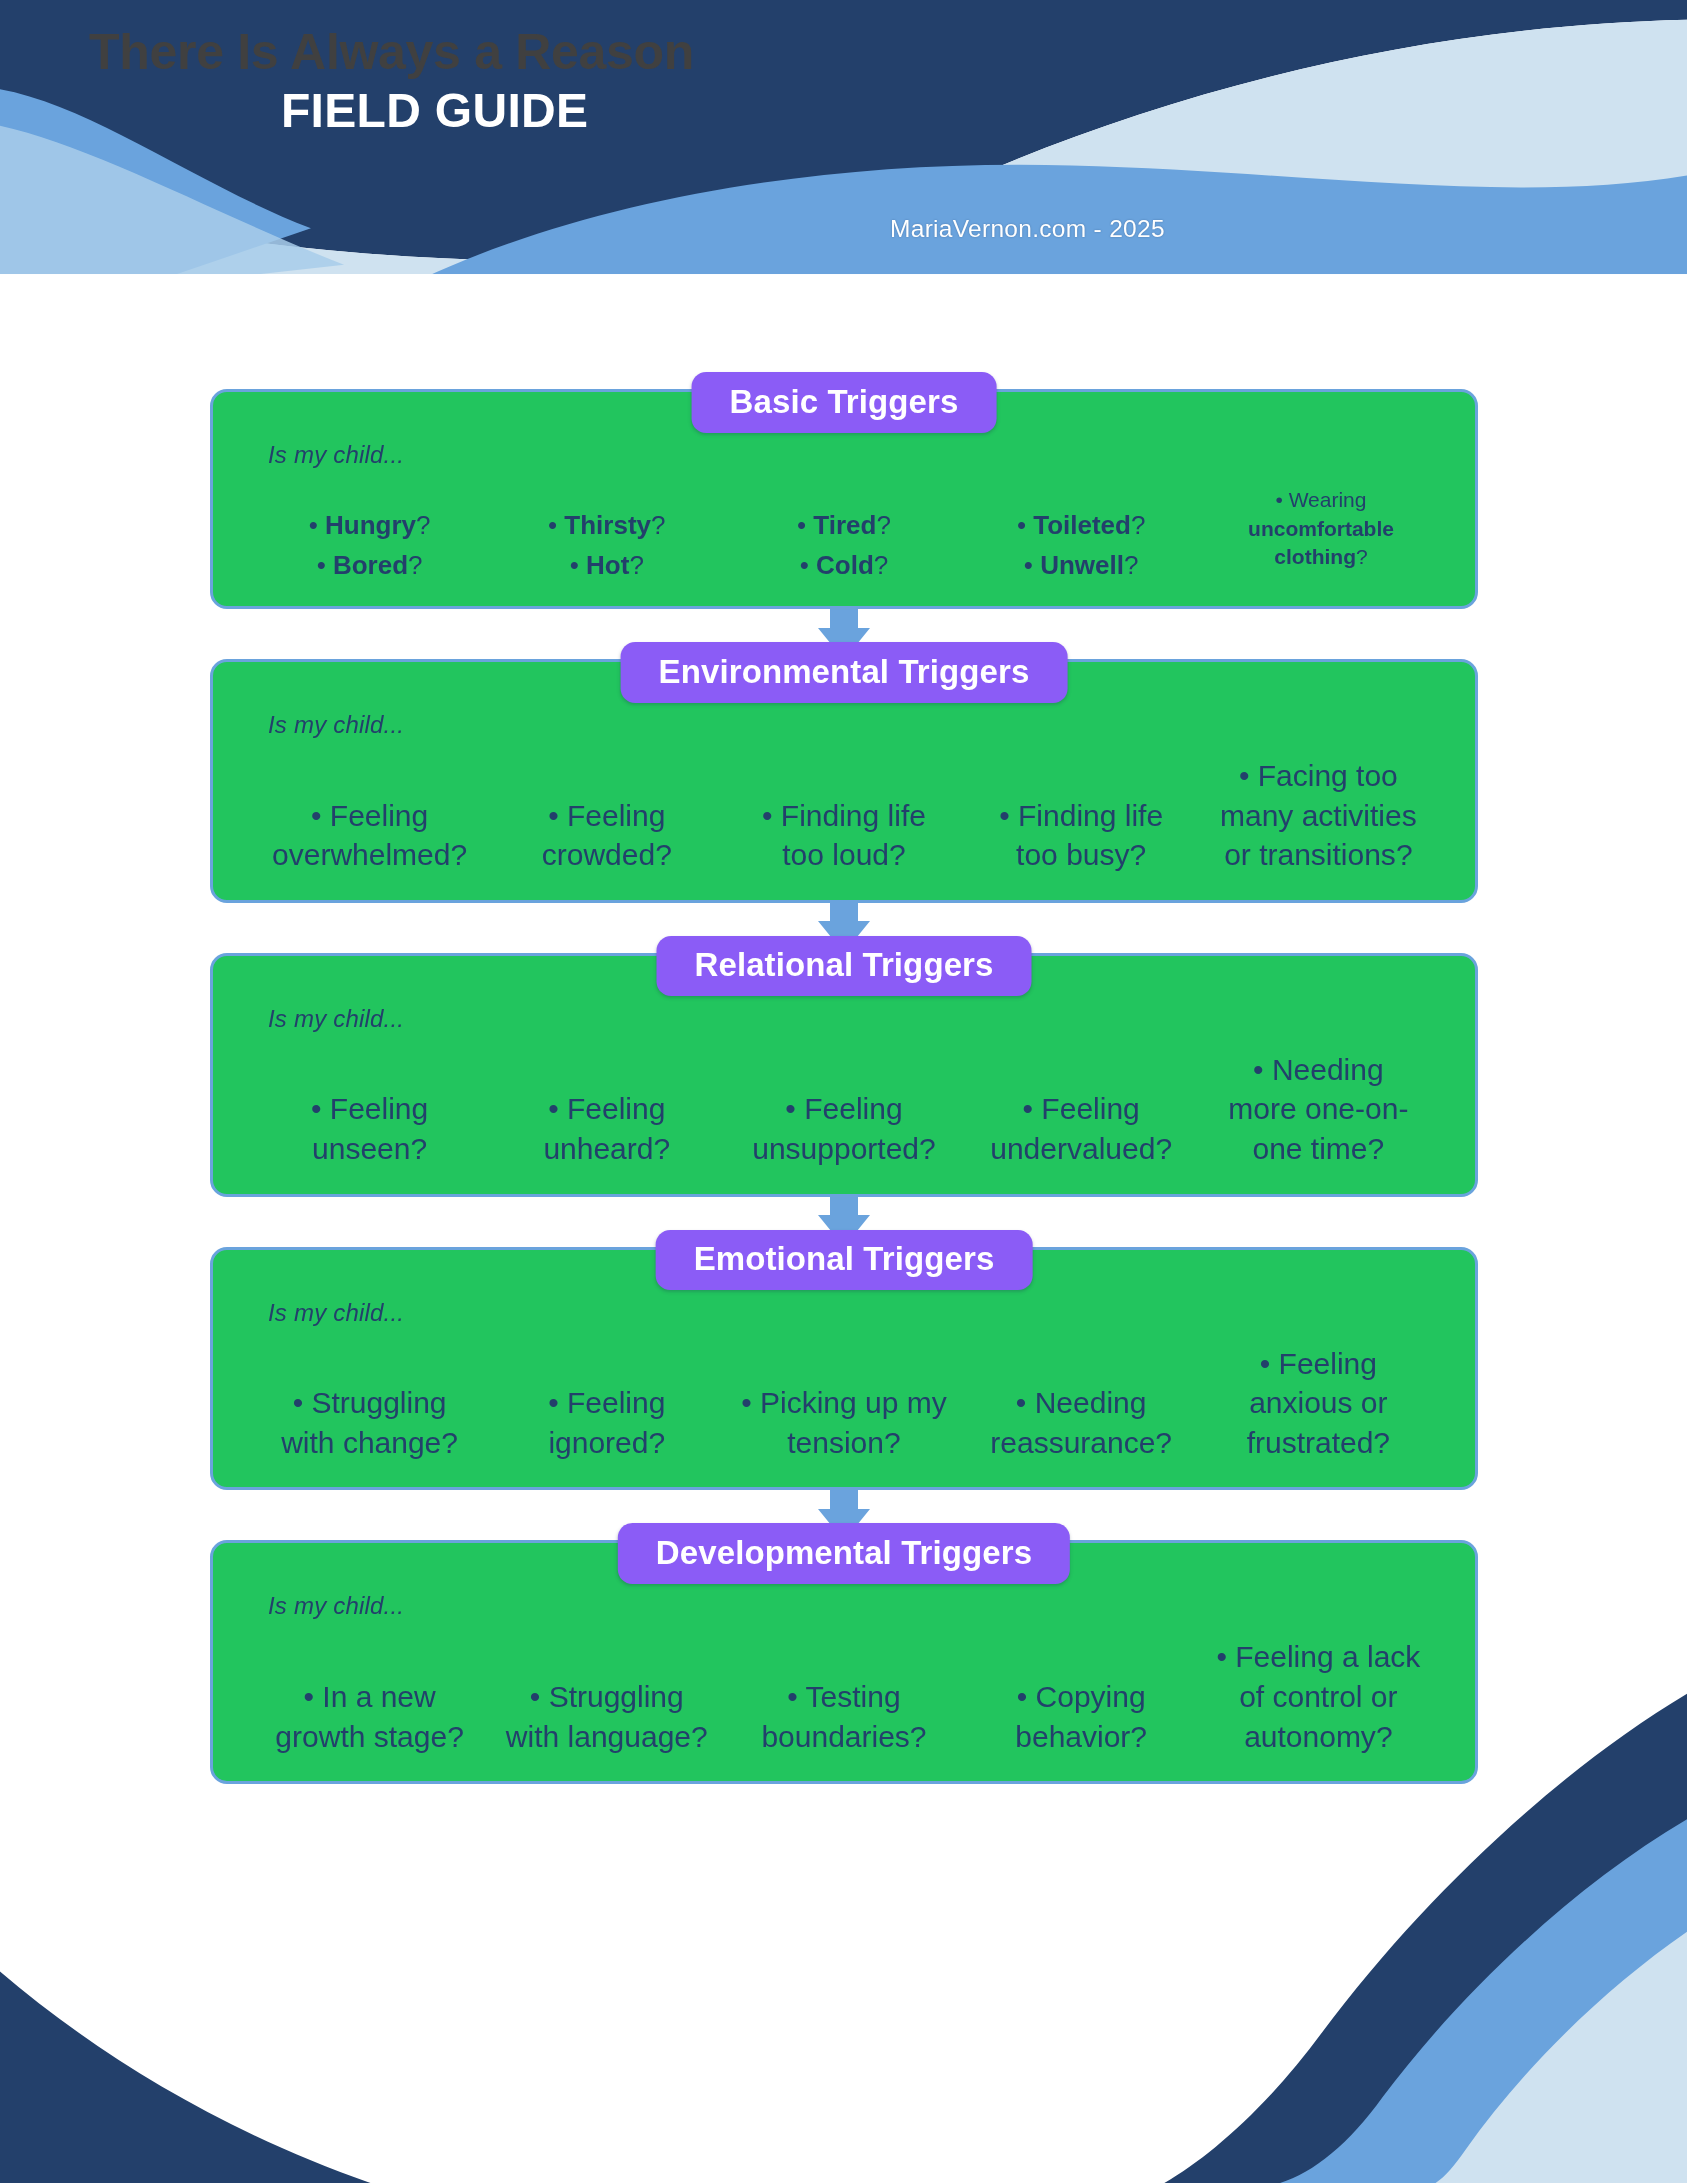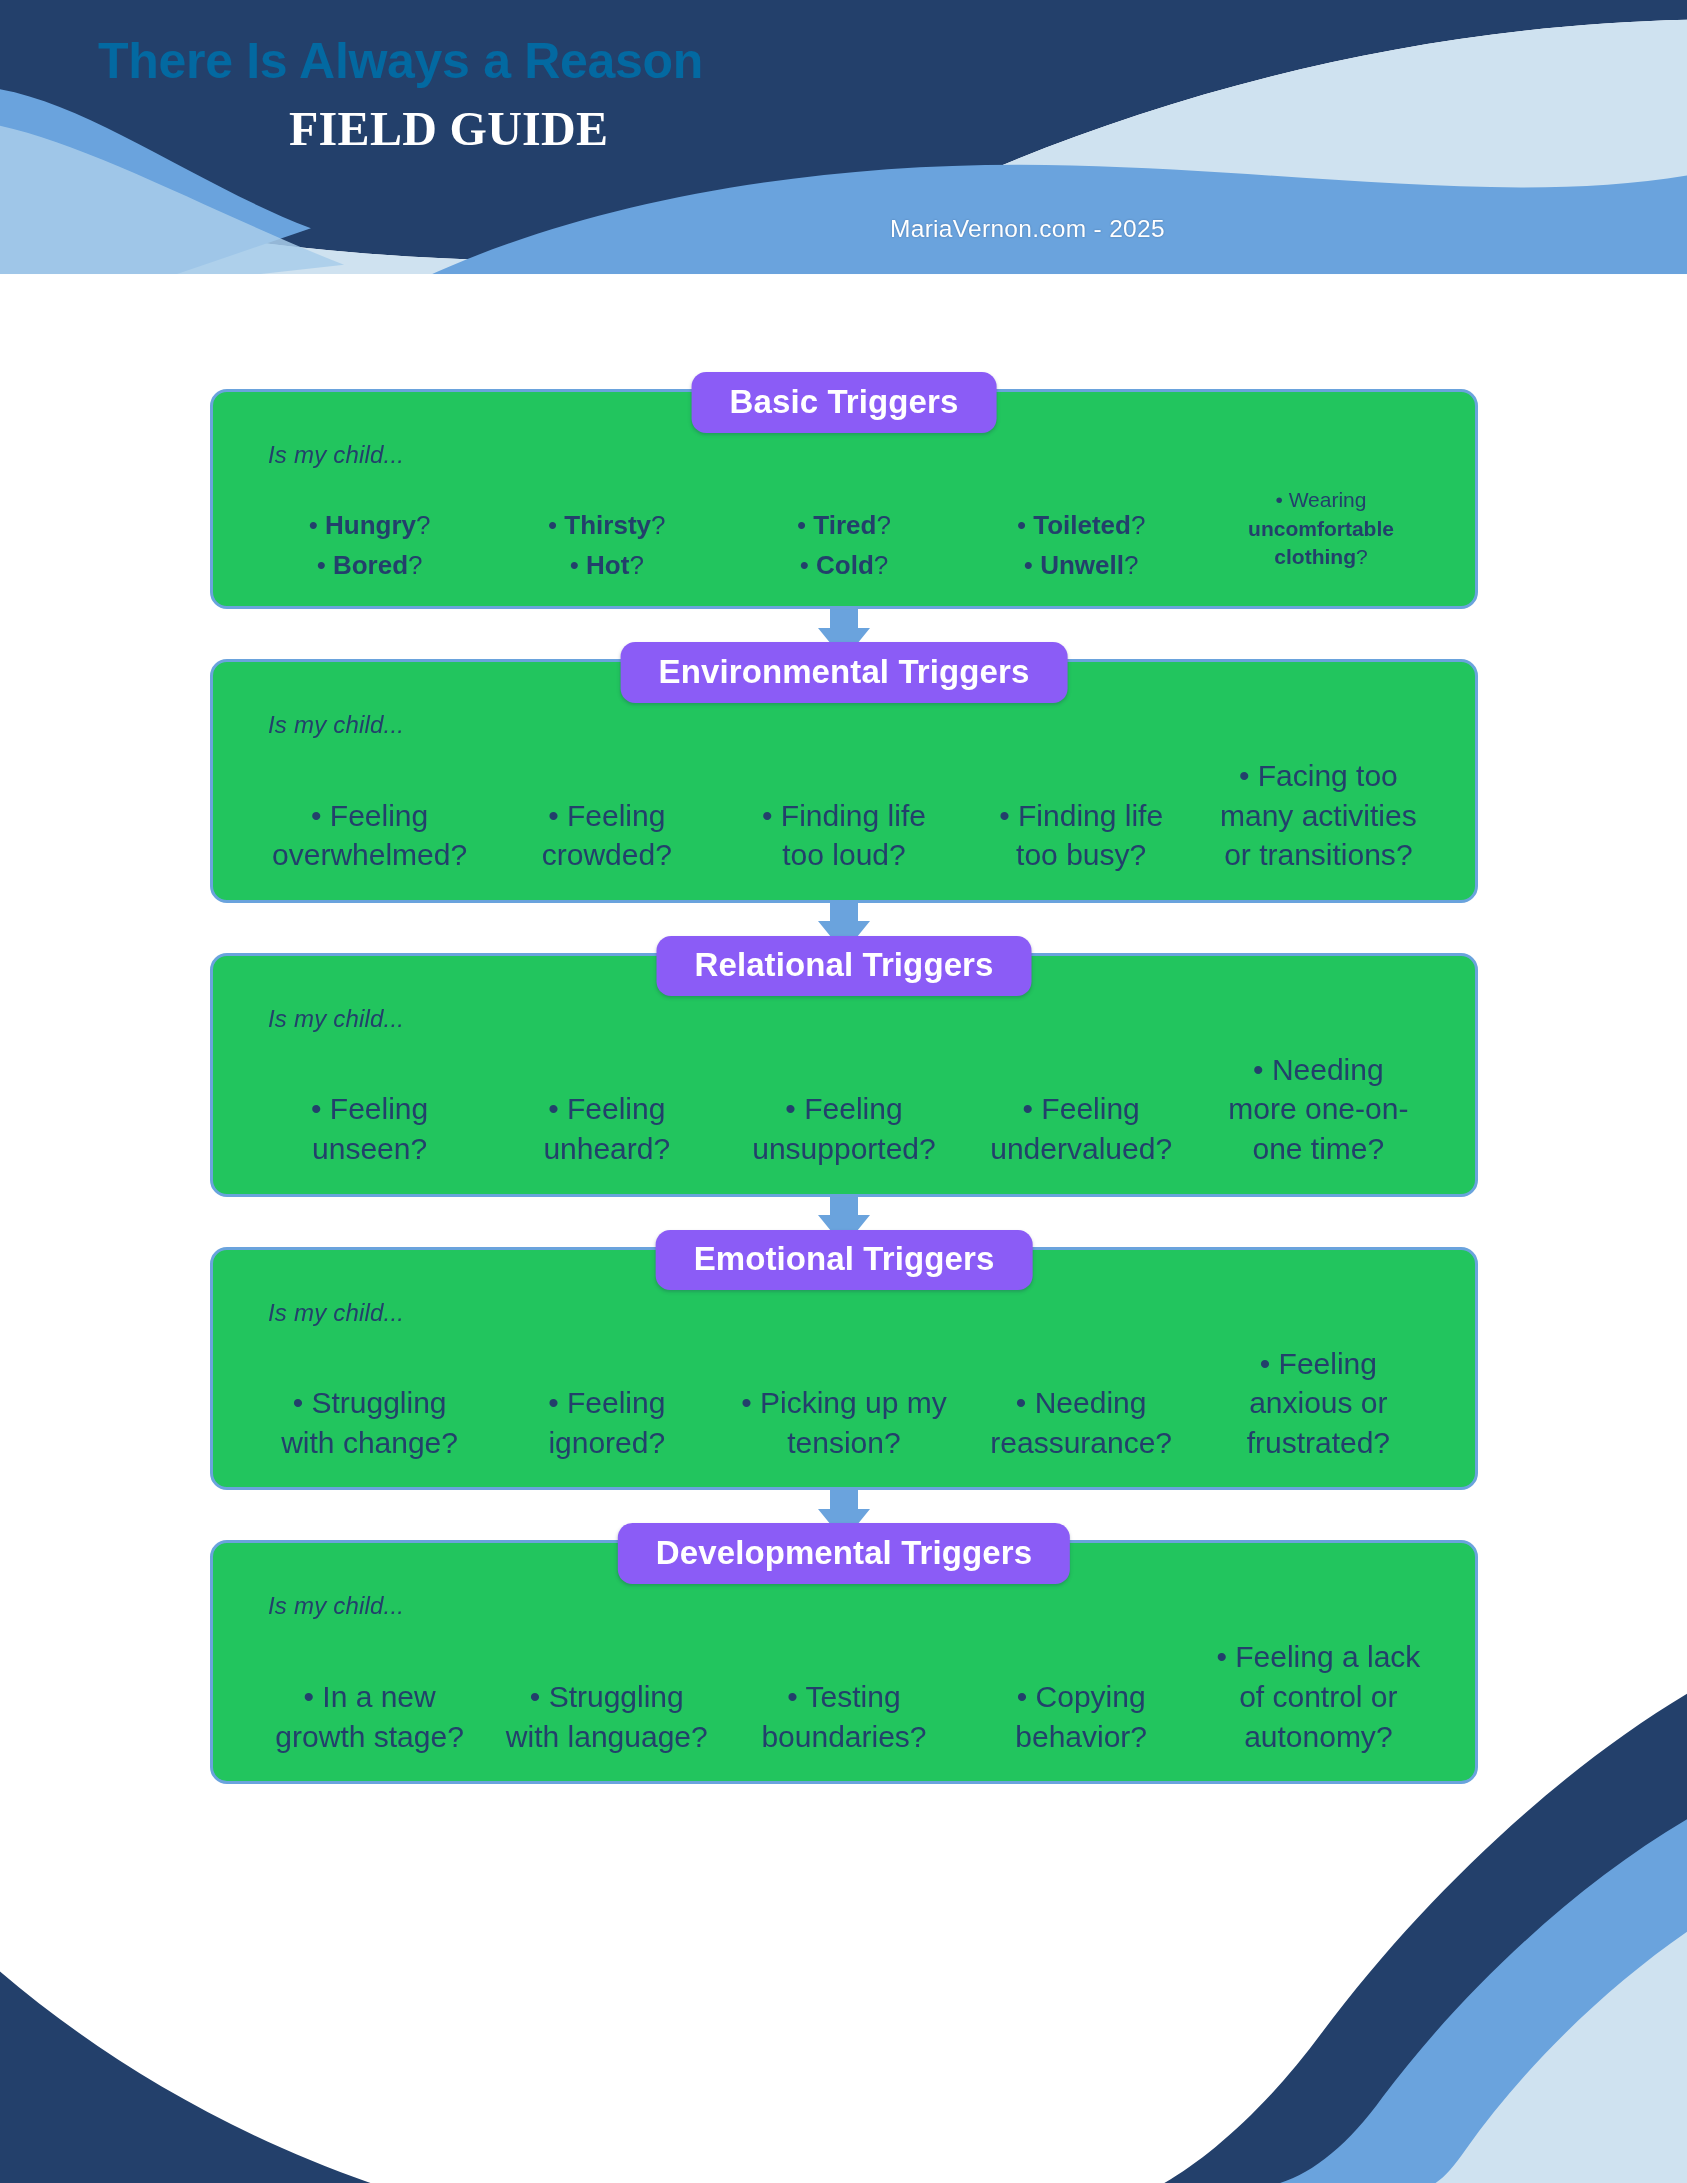--- a/index.html
+++ b/index.html
@@ -34,36 +34,35 @@
 
   #header-title-block {
     position: absolute;
     top: 20px;
     left: 85px;
     z-index: 5;
   }
   .title-line1 {
     font-size: 50px;
     font-weight: bold;
-    color: #0369a1;
+    color: #404040;
     letter-spacing: -0.3px;
     line-height: 1.12;
-    margin: 13px;
+    margin: 4px;
     white-space: nowrap;
   }
   .title-line2 {
     font-size: 48px;
     font-weight: bold;
     color: #ffffff;
     letter-spacing: 0.3px;
     line-height: 1.12;
-    margin: 12px;
+    margin: 4px;
     padding-left: 192px;
     white-space: nowrap;
-    font-family: Liberation Serif, serif;
   }
   #site-credit {
     position: absolute;
     top: 215px;
     left: 890px;
     z-index: 5;
     font-size: 24.5px;
     font-weight: normal;
     color: #ffffff;
     letter-spacing: 0.3px;

